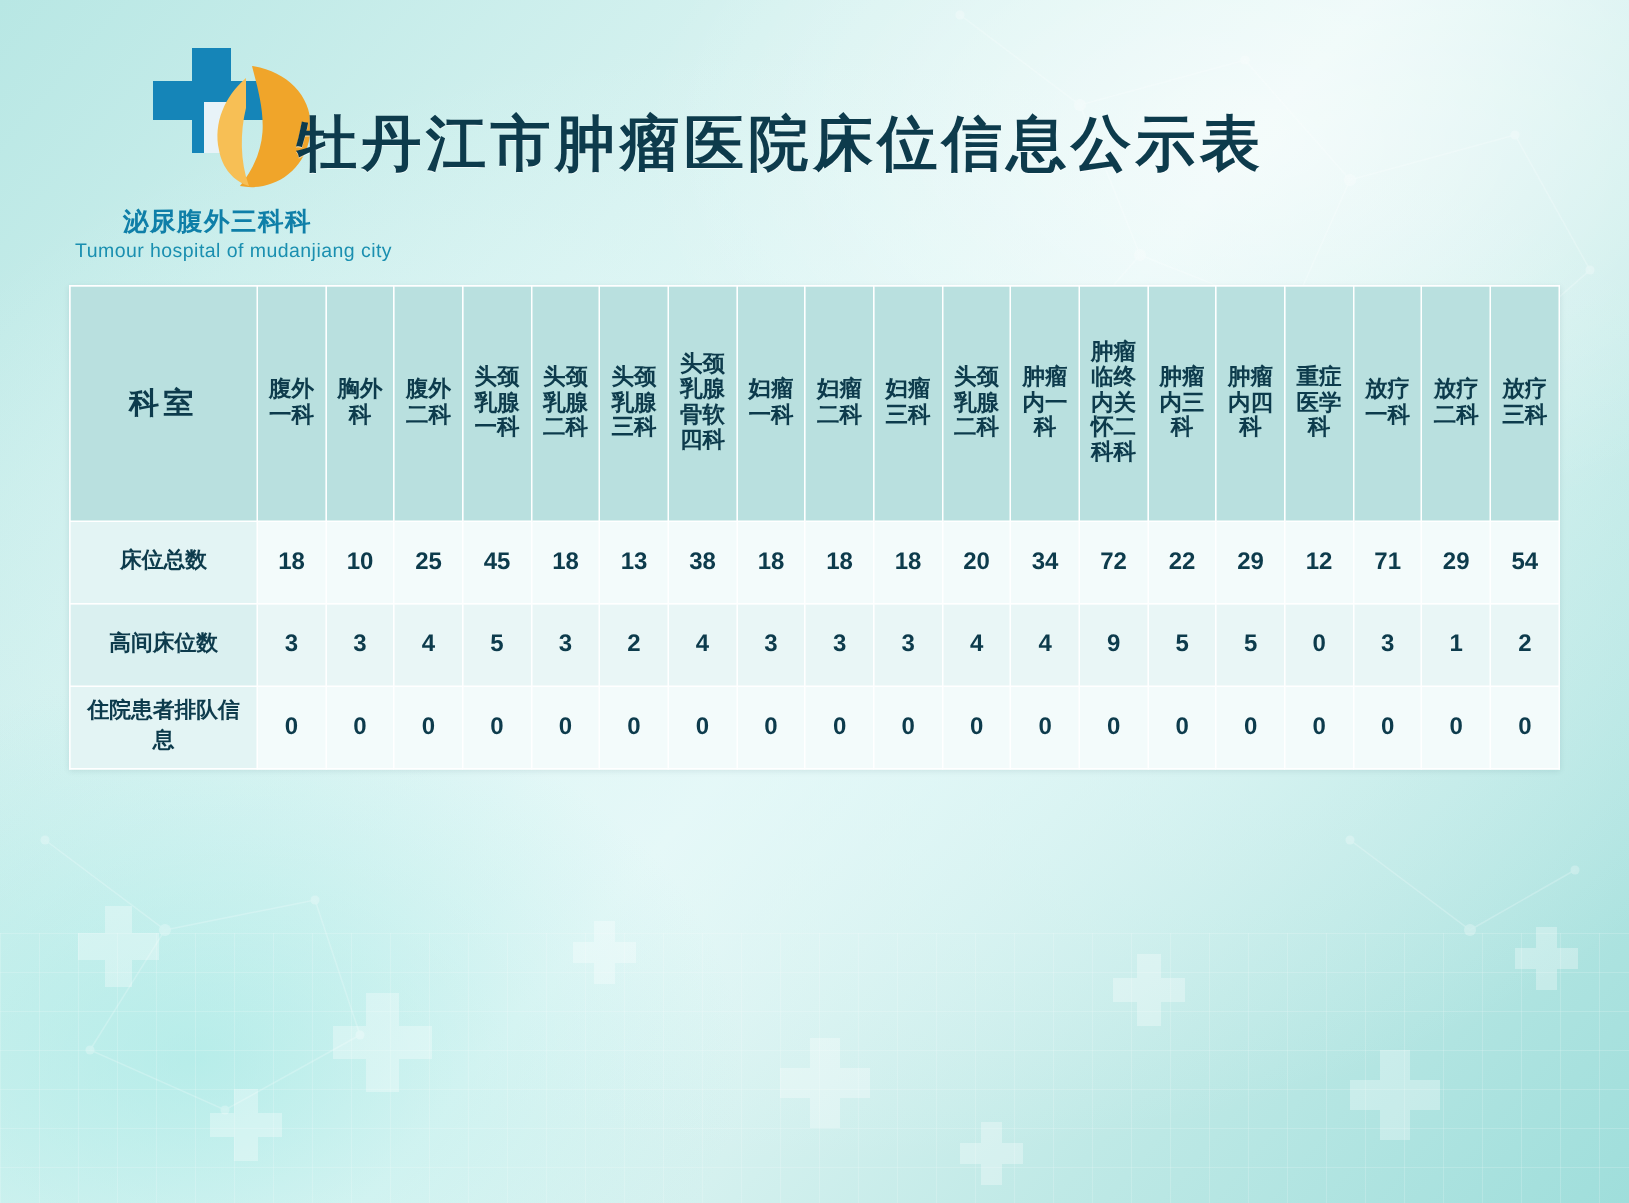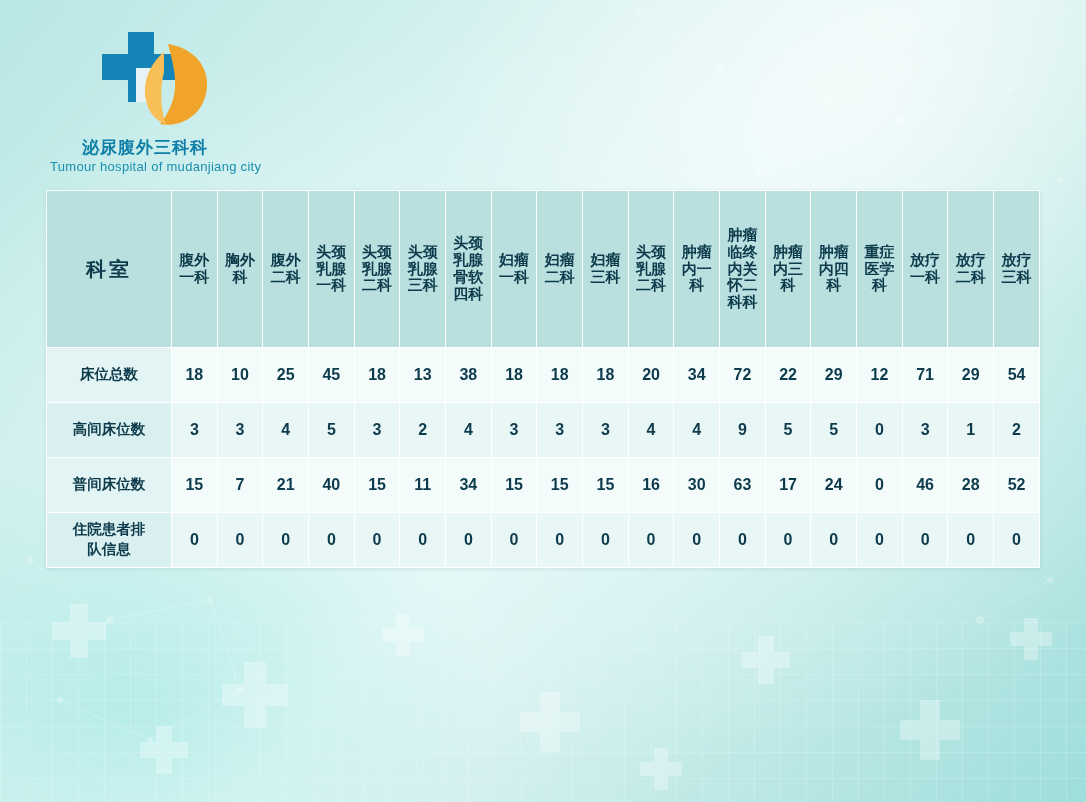--- a/index.html
+++ b/index.html
@@ -150,21 +150,21 @@
     width: 100%;
     word-break: break-all;
     white-space: normal;
   }
   tbody th.row-label {
     background: #e3f4f4;
     font-size: 14.5px;
     font-weight: bold;
     width: 122px;
     line-height: 1.35;
-    padding: 6px 23px;
+    padding: 6px 8px;
   }
   tbody td {
     font-size: 16px;
     font-weight: bold;
     height: 52px;
     background: #f3fbfb;
   }
   tbody tr:nth-child(even) td {
     background: #e9f6f6;
   }
@@ -237,20 +237,21 @@
 
           <path d="M72 50 h20 v34 h-20 z" fill="#ffffff" opacity="0.9"></path>
 
           <path d="M104 26 c26 4 44 24 38 50 c-5 22 -26 34 -46 30 c8 -10 14 -22 15 -36 c1 -16 -4 -32 -7 -44 z" fill="#f0a52a"></path>
           <path d="M100 34 c-14 12 -22 30 -18 48 c2 12 10 21 20 24 c-6 -16 -6 -36 -2 -52 z" fill="#f7bf55"></path>
         </svg>
       </div>
       <div class="logo-text-cn">泌尿腹外三科科</div>
       <div class="logo-text-en">Tumour hospital of mudanjiang city</div>
     </div>
+    <div class="title">牡丹江市肿瘤医院床位信息公示表</div>
   </div>
 
   <div class="table-wrap">
     <table class="bed-table">
       <thead>
         <tr>
           <th class="dept-head">科室</th>
           <th>
               <span class="vtxt">腹外一科</span>
             </th>
@@ -349,42 +350,20 @@
           <td>4</td>
           <td>9</td>
           <td>5</td>
           <td>5</td>
           <td>0</td>
           <td>3</td>
           <td>1</td>
           <td>2</td>
         </tr>
         <tr>
-          <th class="row-label">普间床位数</th>
-          <td>15</td>
-          <td>7</td>
-          <td>21</td>
-          <td>40</td>
-          <td>15</td>
-          <td>11</td>
-          <td>34</td>
-          <td>15</td>
-          <td>15</td>
-          <td>15</td>
-          <td>16</td>
-          <td>30</td>
-          <td>63</td>
-          <td>17</td>
-          <td>24</td>
-          <td>0</td>
-          <td>46</td>
-          <td>28</td>
-          <td>52</td>
-        </tr>
-        <tr>
           <th class="row-label">住院患者排队信息</th>
           <td>0</td>
           <td>0</td>
           <td>0</td>
           <td>0</td>
           <td>0</td>
           <td>0</td>
           <td>0</td>
           <td>0</td>
           <td>0</td>

